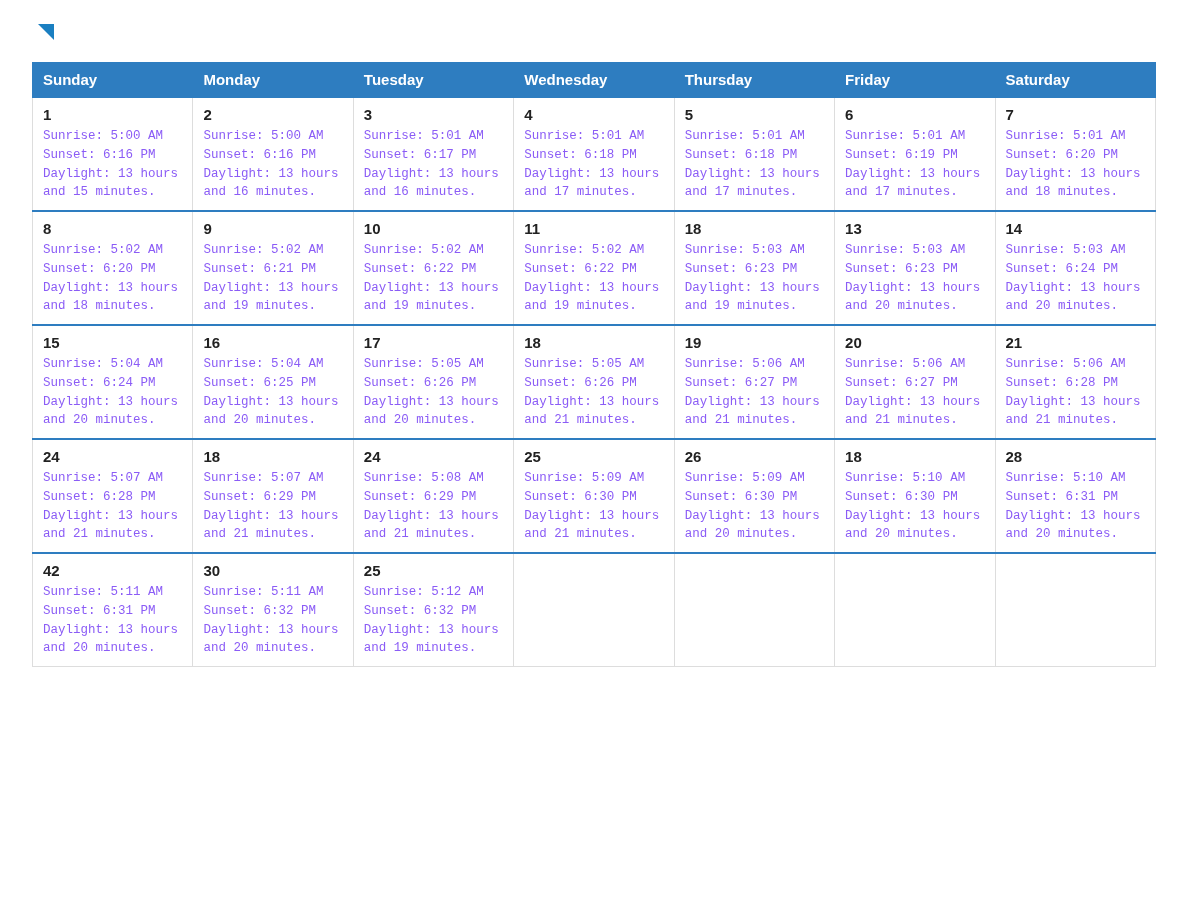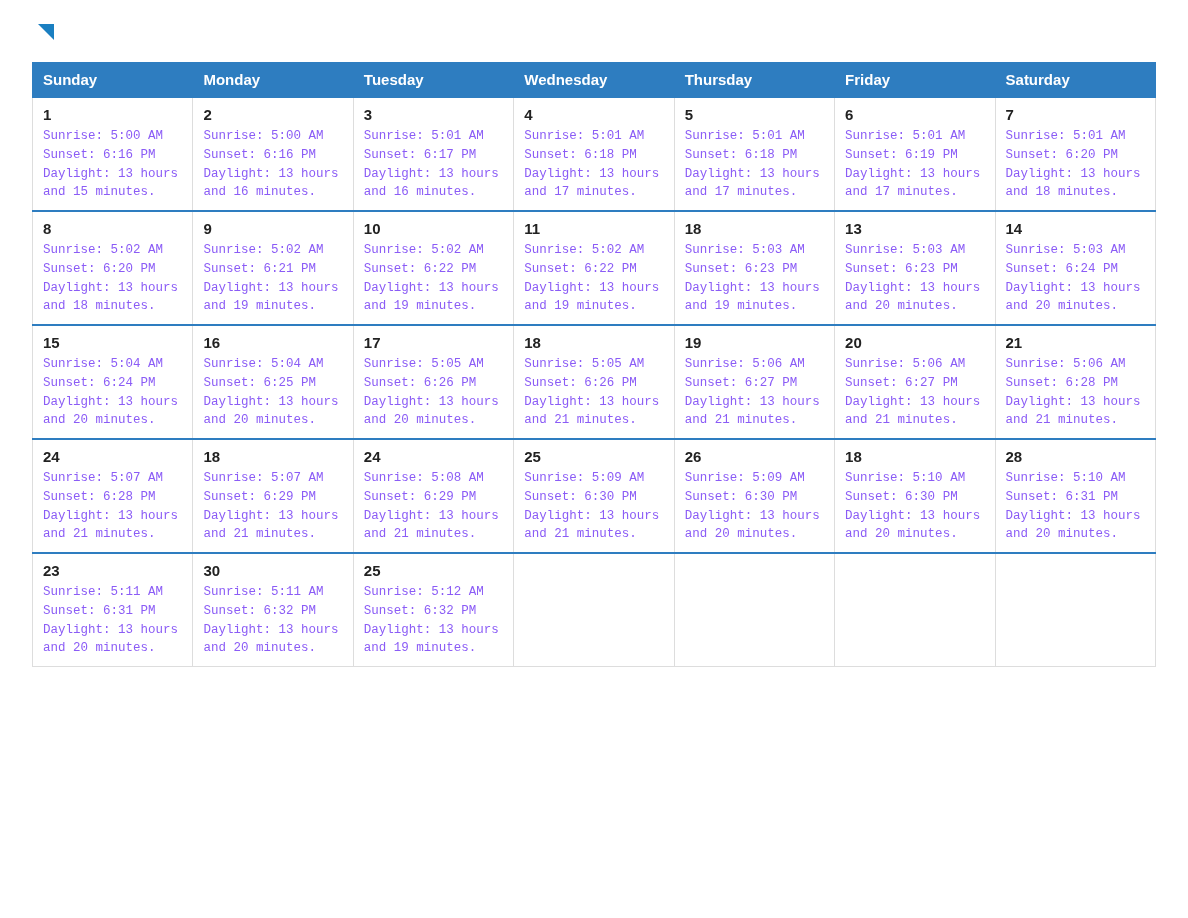--- a/index.html
+++ b/index.html
@@ -243,21 +243,21 @@
         <span class="day-number">18</span>
         <span class="day-info">Sunrise: 5:10 AM<br>Sunset: 6:30 PM<br>Daylight: 13 hours<br>and 20 minutes.</span>
       </td>
         <td>
         <span class="day-number">28</span>
         <span class="day-info">Sunrise: 5:10 AM<br>Sunset: 6:31 PM<br>Daylight: 13 hours<br>and 20 minutes.</span>
       </td>
       </tr>
       <tr>
         <td>
-        <span class="day-number">23</span>
+        <span class="day-number">42</span>
         <span class="day-info">Sunrise: 5:11 AM<br>Sunset: 6:31 PM<br>Daylight: 13 hours<br>and 20 minutes.</span>
       </td>
         <td>
         <span class="day-number">30</span>
         <span class="day-info">Sunrise: 5:11 AM<br>Sunset: 6:32 PM<br>Daylight: 13 hours<br>and 20 minutes.</span>
       </td>
         <td>
         <span class="day-number">25</span>
         <span class="day-info">Sunrise: 5:12 AM<br>Sunset: 6:32 PM<br>Daylight: 13 hours<br>and 19 minutes.</span>
       </td>

